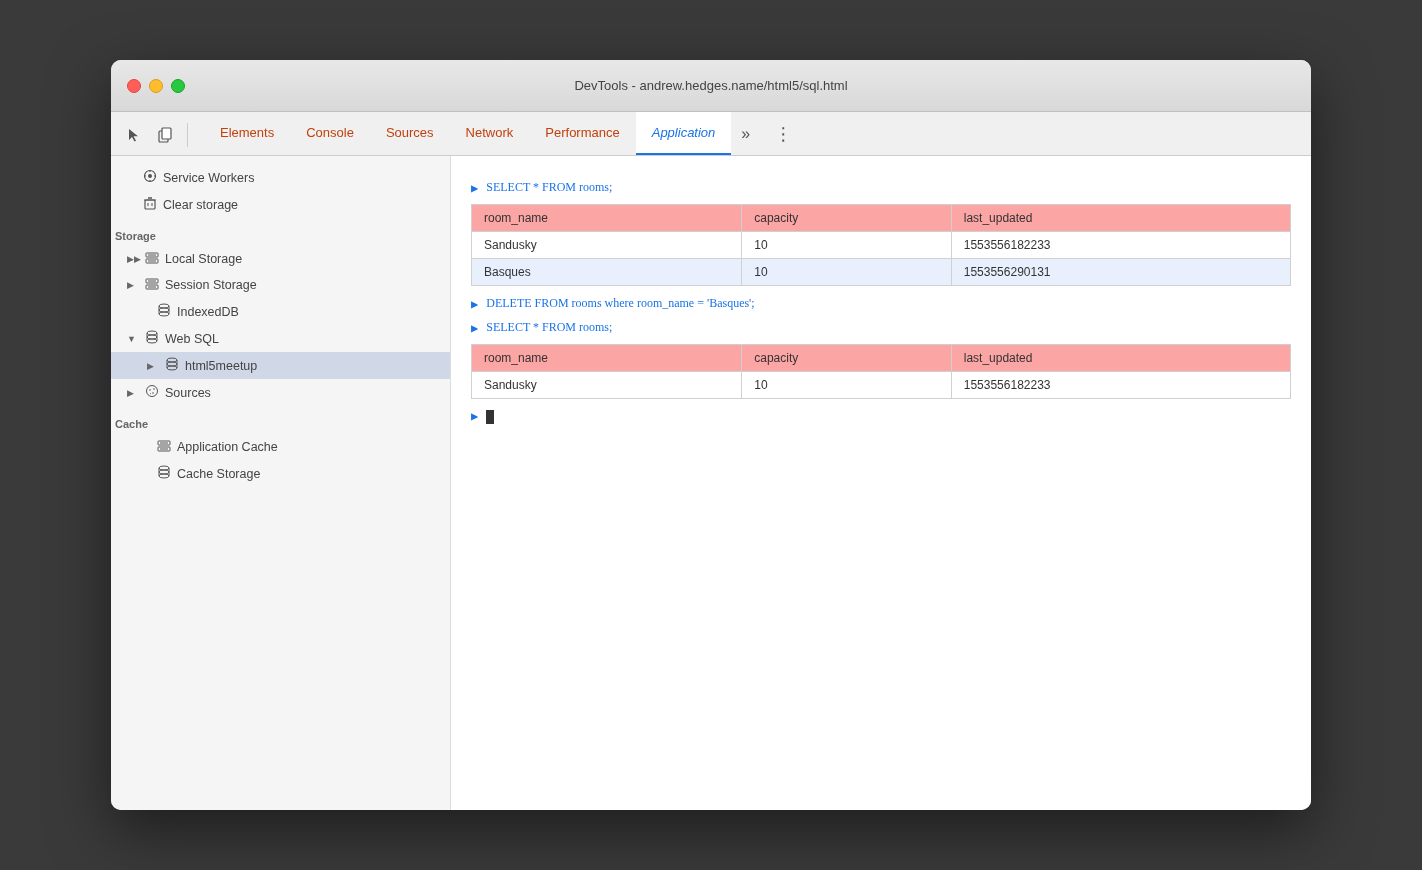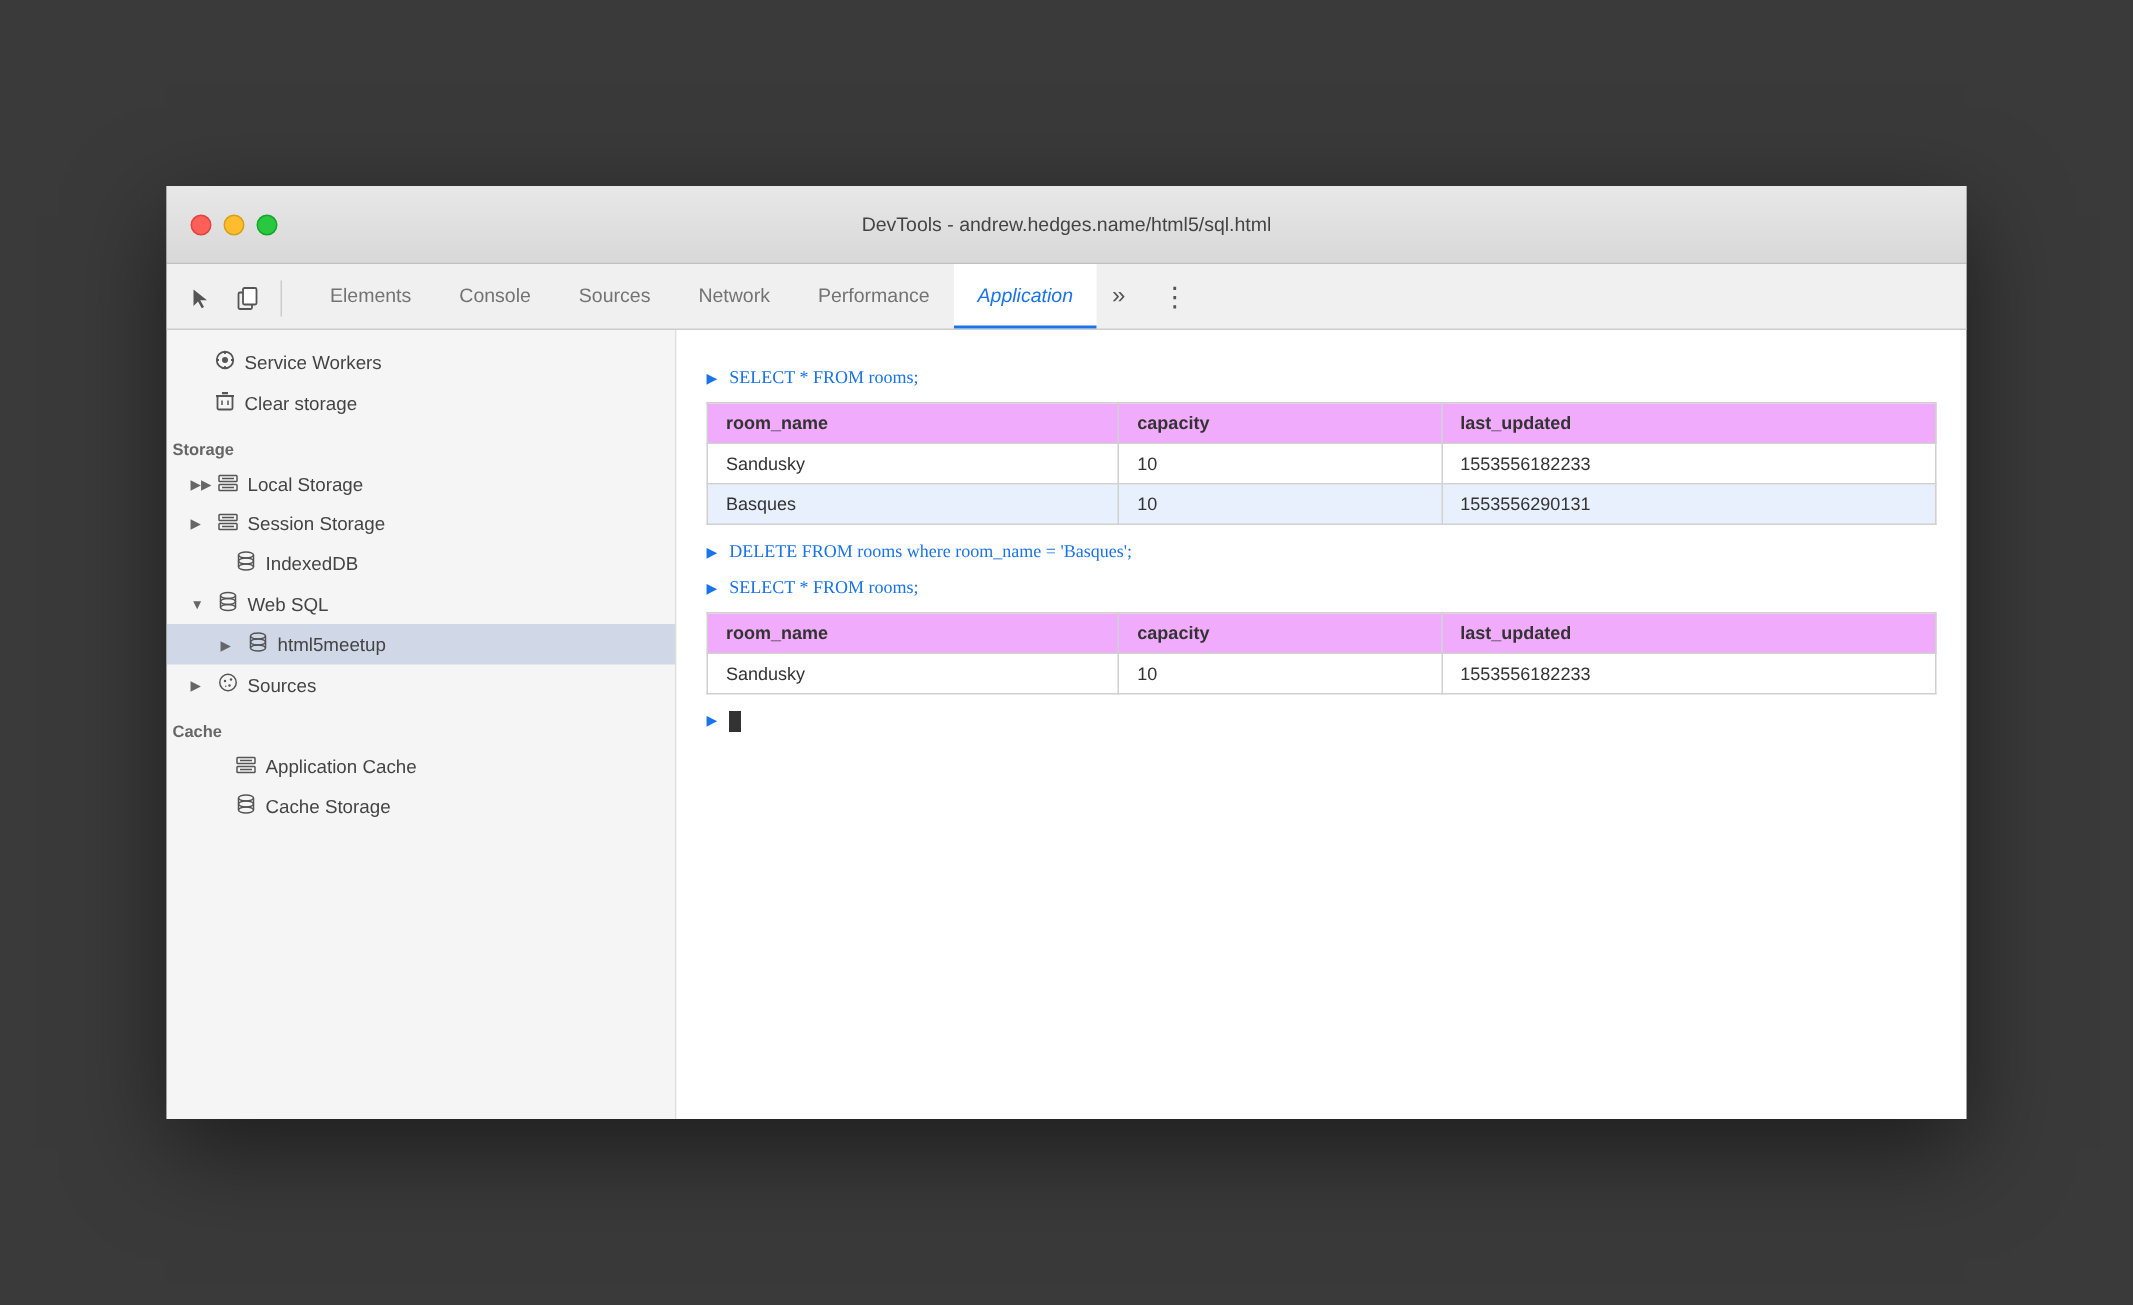--- a/index.html
+++ b/index.html
@@ -6,23 +6,23 @@
     body {
       background: #3a3a3a;
       display: flex;
       justify-content: center;
       align-items: center;
       min-height: 100vh;
       font-family: -apple-system, BlinkMacSystemFont, 'Helvetica Neue', Arial, sans-serif;
     }
     .window {
       width: 1200px;
-      height: 622px;
+      height: 750px;
       background: #f5f5f5;
-      border-radius: 0;
+      border-radius: 10px;
       overflow: hidden;
       box-shadow: 0 20px 60px rgba(0,0,0,0.5);
       display: flex;
       flex-direction: column;
     }
     
     .title-bar {
       background: linear-gradient(to bottom, #e8e8e8, #d8d8d8);
       height: 52px;
       display: flex;
@@ -87,21 +87,21 @@
       margin: 0 4px;
     }
     .tabs {
       display: flex;
       align-items: flex-end;
       height: 100%;
     }
     .tab {
       padding: 8px 16px;
       font-size: 13px;
-      color: #737373;
+      color: #c2410c;
       cursor: pointer;
       border-bottom: 2px solid transparent;
       height: 100%;
       display: flex;
       align-items: center;
       white-space: nowrap;
     }
     .tab.active {
       color: #1a73e8;
       border-bottom: 2px solid #1a73e8;
@@ -201,25 +201,25 @@
       font-size: 12px;
     }
     .sql-table {
       width: 100%;
       border-collapse: collapse;
       margin: 6px 0 10px 0;
       font-family: -apple-system, BlinkMacSystemFont, Arial, sans-serif;
       font-size: 12px;
     }
     .sql-table th {
-      background: #f0abfc;
+      background: #fca5a5;
       border: 1px solid #d0d0d0;
       padding: 6px 12px;
       text-align: left;
-      font-weight: bold;
+      font-weight: normal;
       color: #333;
     }
     .sql-table td {
       border: 1px solid #d0d0d0;
       padding: 6px 12px;
       color: #333;
       background: white;
     }
     .sql-table tr.highlighted td {
       background: #e8f0fe;

